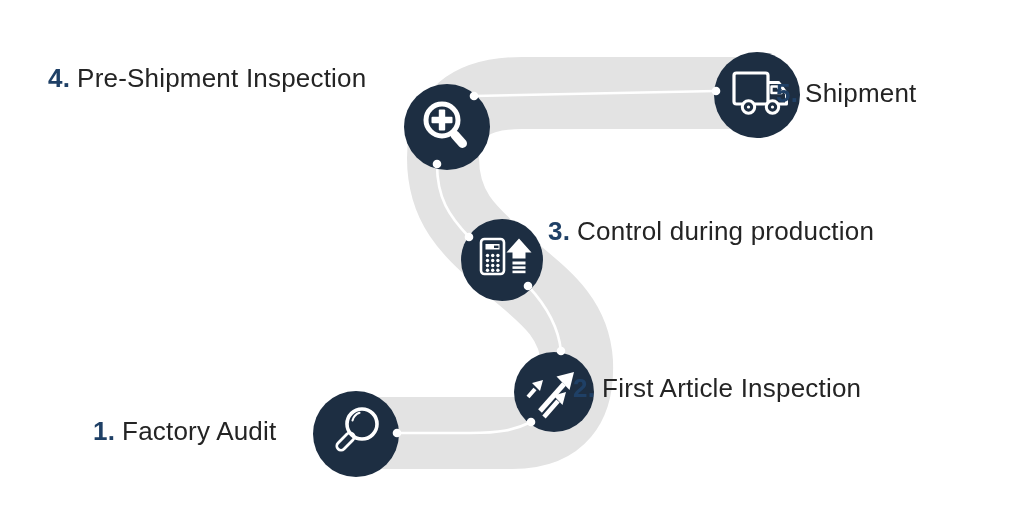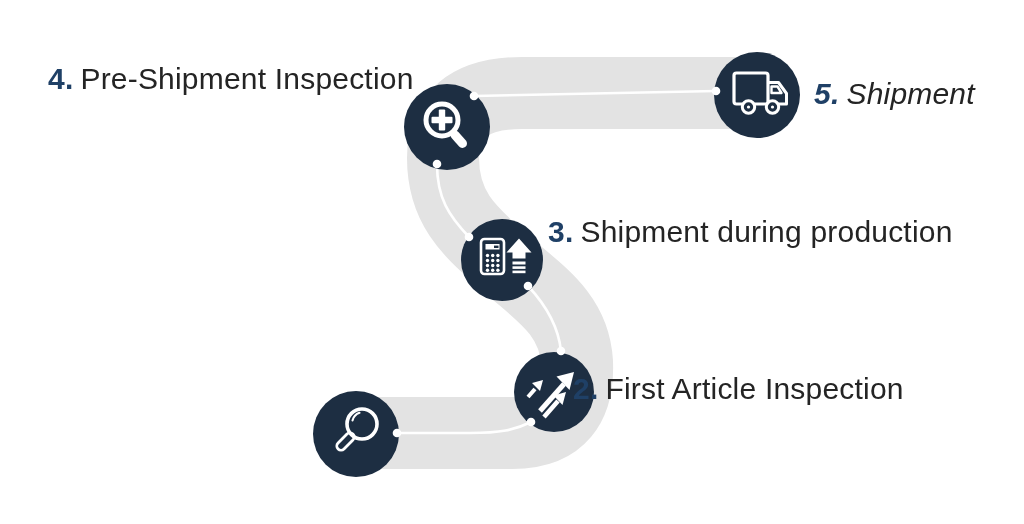--- a/index.html
+++ b/index.html
@@ -23,30 +23,30 @@
     background:var(--background);
     overflow:hidden;
   }
   .stage svg{position:absolute;left:0;top:0;}
   .road{fill:none;stroke:var(--road);stroke-width:72;}
   .connector{fill:none;stroke:var(--connector);stroke-width:2.6;}
   .node{fill:var(--circle);}
   .dot{fill:var(--connector);}
   .step-label{
     position:absolute;
-    font-size:30px;
+    font-size:26px;
     line-height:1.15;
     white-space:nowrap;
     transform:translateY(-52%);
     letter-spacing:0.2px;
   }
   .step-label .num{font-weight:700;color:var(--number);margin-right:7px;}
   .step-label .lbl{color:var(--label);}
   #label-step-4{left:48px;top:80px;}
-  #label-step-5{left:814px;top:95px;font-style:italic;}
+  #label-step-5{left:776px;top:95px;}
   #label-step-3{left:548px;top:233px;}
   #label-step-2{left:573px;top:390px;}
   #label-step-1{left:93px;top:433px;}
 </style>
 </head>
 <body>
 
 <div class="stage">
 
   <svg width="1024" height="524" viewBox="0 0 1024 524">
@@ -148,19 +148,22 @@
     </g>
   </svg>
 
   <div class="step-label" id="label-step-4">
     <span class="num">4.</span><span class="lbl">Pre-Shipment Inspection</span>
   </div>
   <div class="step-label" id="label-step-5">
     <span class="num">5.</span><span class="lbl">Shipment</span>
   </div>
   <div class="step-label" id="label-step-3">
-    <span class="num">3.</span><span class="lbl">Shipment during production</span>
+    <span class="num">3.</span><span class="lbl">Control during production</span>
   </div>
   <div class="step-label" id="label-step-2">
     <span class="num">2.</span><span class="lbl">First Article Inspection</span>
+  </div>
+  <div class="step-label" id="label-step-1">
+    <span class="num">1.</span><span class="lbl">Factory Audit</span>
   </div>
 
 </div>
 
 </body></html>

